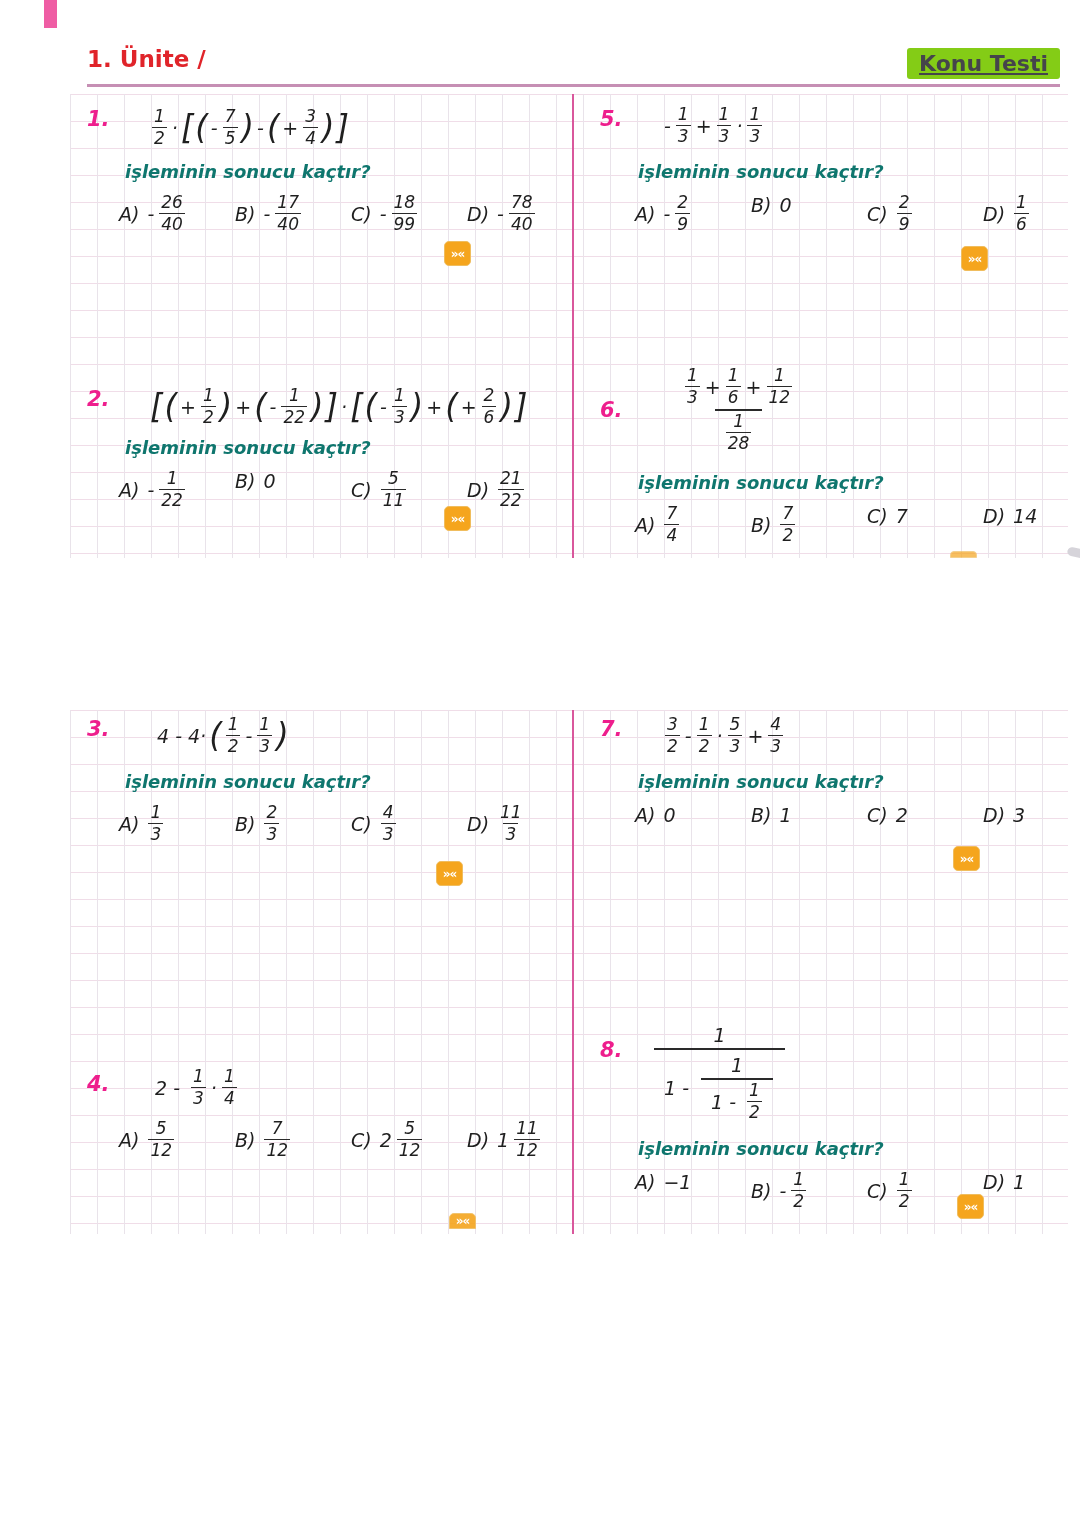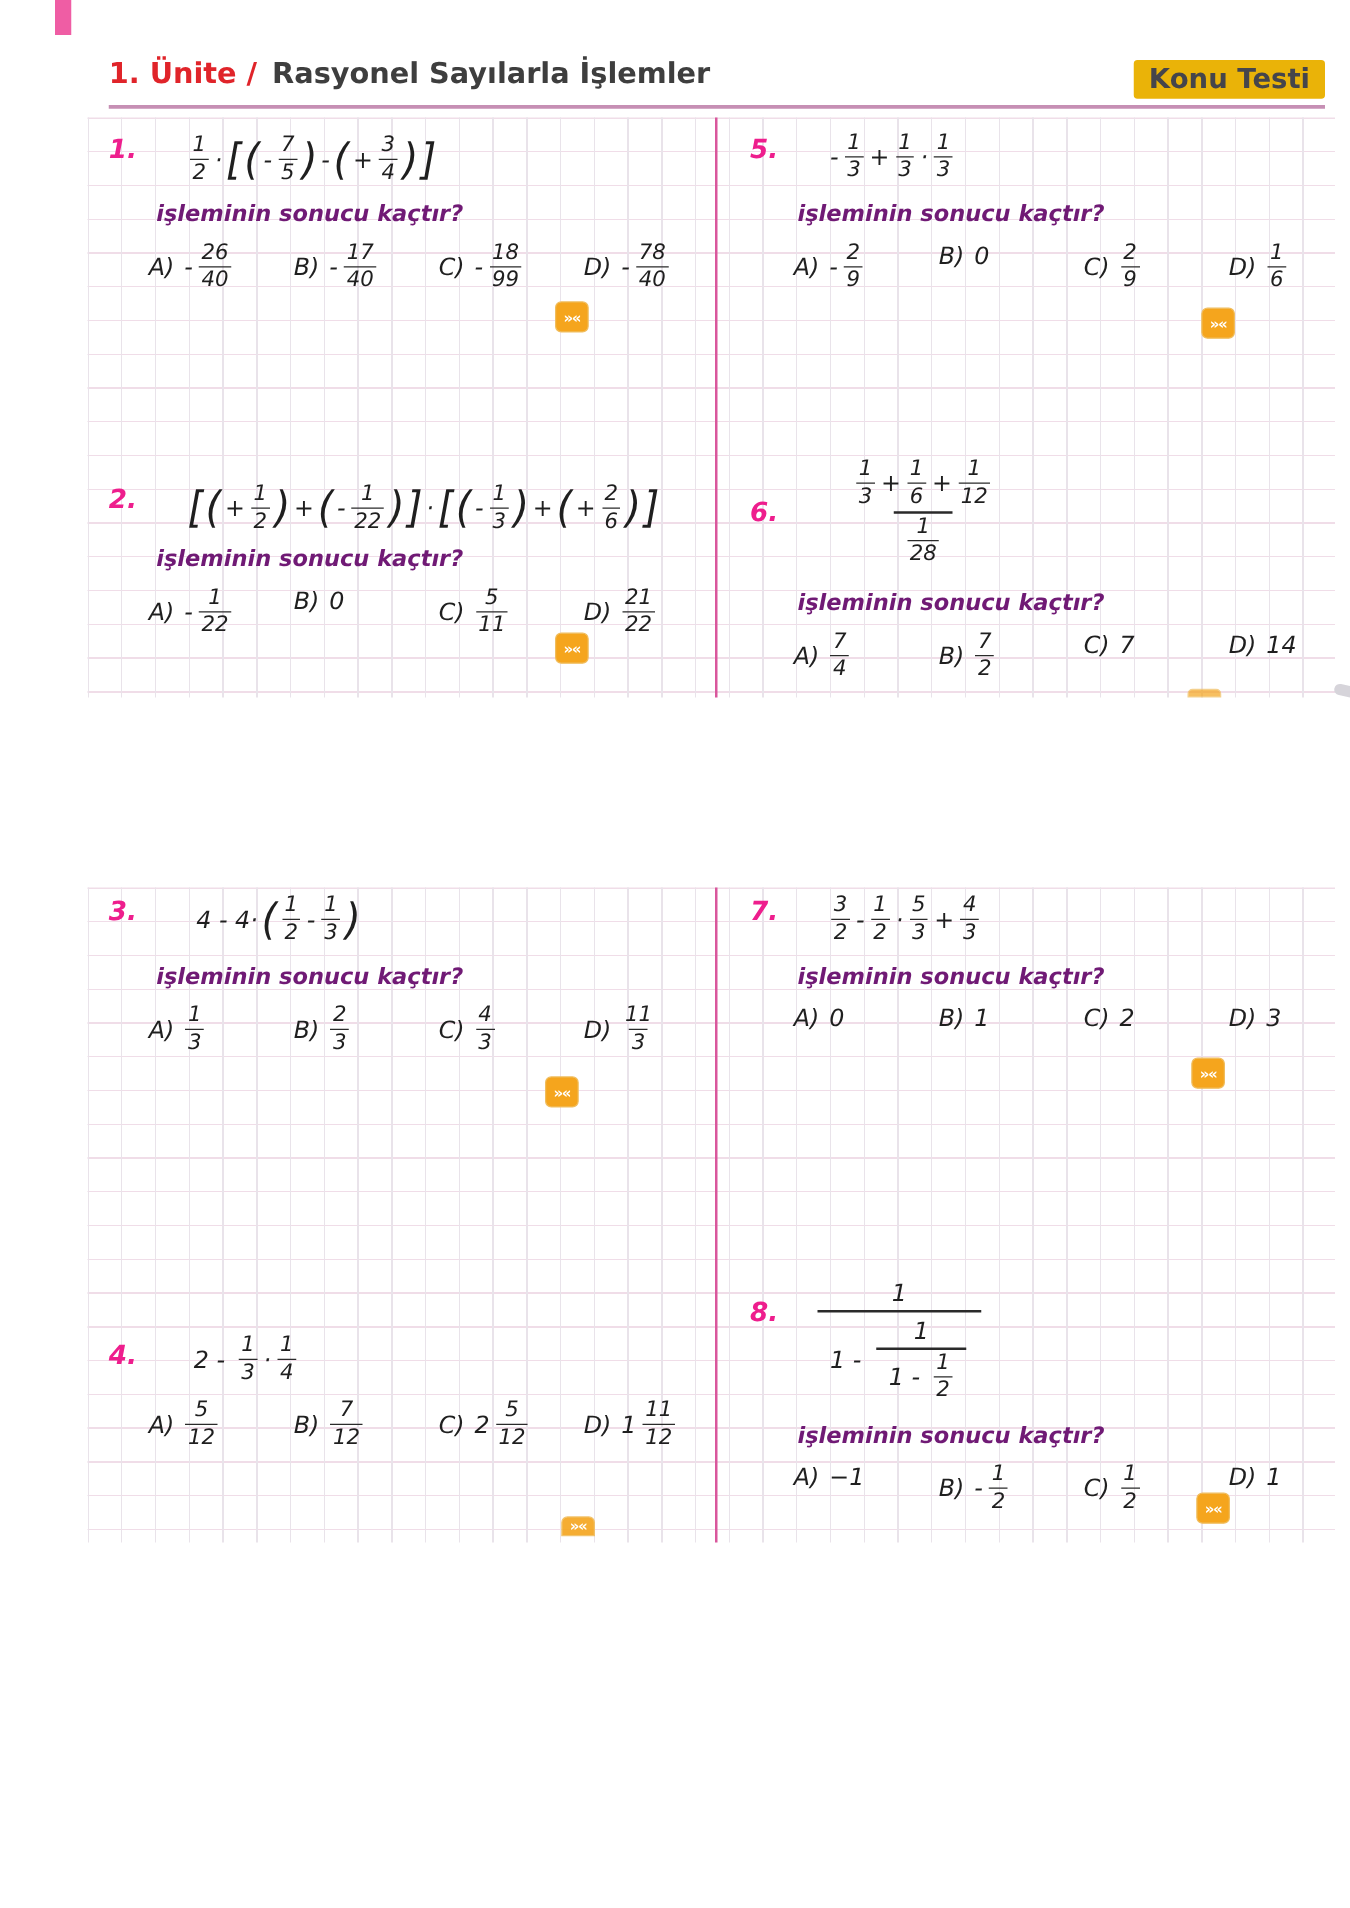--- a/index.html
+++ b/index.html
@@ -3,22 +3,22 @@
 <meta charset="utf-8">
 <style>
   html,body{margin:0;padding:0;background:#fff;}
   .page{position:relative;width:1080px;height:1526px;background:#ffffff;overflow:hidden;
         font-family:"DejaVu Sans",sans-serif;color:#222;margin-left:32px;}
 
   
   .hdr{position:absolute;left:55px;top:46px;display:flex;align-items:baseline;}
   .unit{color:#e0242a;font-weight:bold;font-size:23px;}
   .title{color:#3e3e3e;font-weight:bold;font-size:23px;margin-left:12px;}
-  .badge{position:absolute;right:52px;top:48px;background:#eab308;color:#45454b;
-         font-weight:bold;font-size:22px;padding:3px 12px;border-radius:3px;}
+  .badge{position:absolute;right:52px;top:48px;background:#84cc16;color:#45454b;
+         font-weight:bold;font-size:22px;padding:3px 12px;border-radius:3px;text-decoration:underline;}
   .rule{position:absolute;left:55px;top:84px;width:973px;height:3px;background:#c68fb4;}
 
   
   .band{position:absolute;left:38px;width:998px;
     background-image:
       repeating-linear-gradient(to right,#e9e3ea 0 1px,transparent 1px 27px),
       repeating-linear-gradient(to bottom,#f0dde8 0 1px,transparent 1px 27px);}
   .band-1{top:94px;height:464px;}
   .band-2{top:710px;height:524px;}
   .vdiv{position:absolute;left:540px;width:2px;background:#d9579c;}
@@ -27,21 +27,21 @@
   .streak{position:absolute;left:1035px;top:551px;width:46px;height:9px;background:#cfccd3;
           border-radius:5px;transform:rotate(12deg);opacity:.85;}
 
   
   .qb{position:absolute;width:468px;}
   .qnum{position:absolute;left:0;top:4px;font-weight:bold;font-style:italic;
         font-size:21px;color:#ee1e8d;}
   .expr{margin-left:62px;display:flex;align-items:center;font-size:19px;font-style:italic;
         font-weight:500;color:#1f1f1f;min-height:48px;}
   .prompt{margin-left:38px;margin-top:12px;font-weight:bold;font-style:italic;
-          font-size:18px;color:#701a75;white-space:nowrap;}
+          font-size:18px;color:#0f766e;white-space:nowrap;}
   .opts{margin-left:32px;margin-top:12px;display:flex;align-items:flex-start;}
   .col-r .opts{margin-left:35px;}
   .opt{flex:0 0 116px;display:inline-flex;align-items:center;font-style:italic;
        font-size:19px;color:#1f1f1f;}
   .opt:last-child{flex:0 0 auto;}
   .opt-label{margin-right:6px;}
 
   
   .qb-1{left:55px;top:103px;}  .qb-1 .expr{min-height:50px;} .qb-1 .prompt{margin-top:8px;}
   .qb-2{left:55px;top:383px;}  .qb-2 .expr{min-height:48px;} .qb-2 .prompt{margin-top:6px;}
@@ -80,21 +80,20 @@
 </style>
 </head>
 <body>
 
 <div class="page">
 
   <div class="corner-tab"></div>
 
   <div class="hdr">
     <span class="unit">1. Ünite /</span>
-    <span class="title">Rasyonel Sayılarla İşlemler</span>
   </div>
   <div class="badge">Konu Testi</div>
   <div class="rule"></div>
 
   <div class="band band-1"></div>
   <div class="band band-2"></div>
   <div class="vdiv vdiv-1"></div>
   <div class="vdiv vdiv-2"></div>
   <div class="streak"></div>
 

